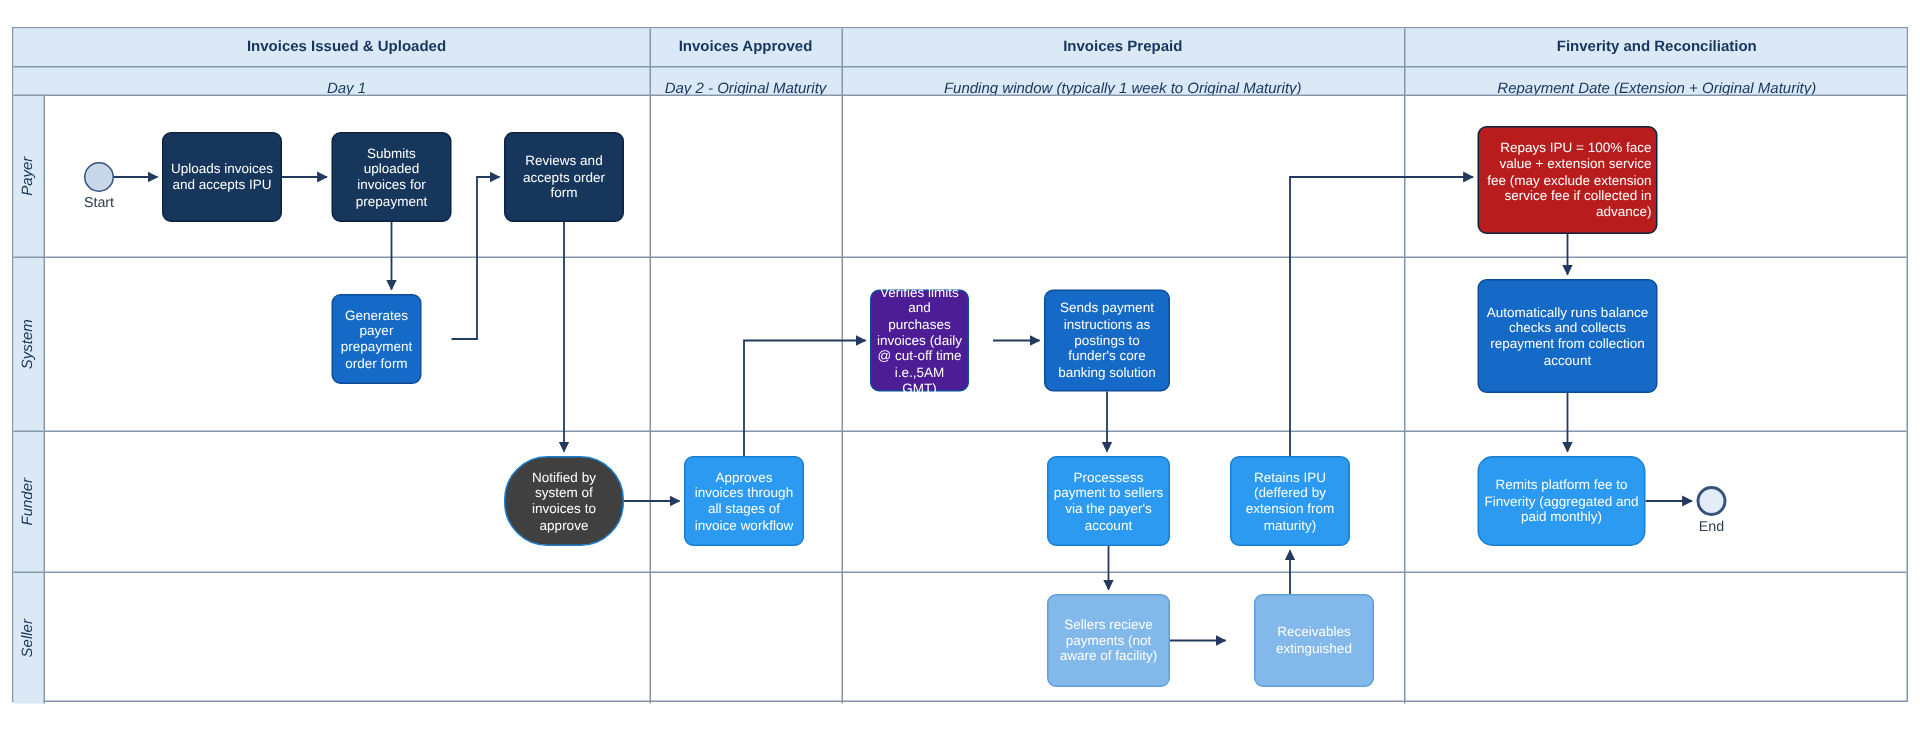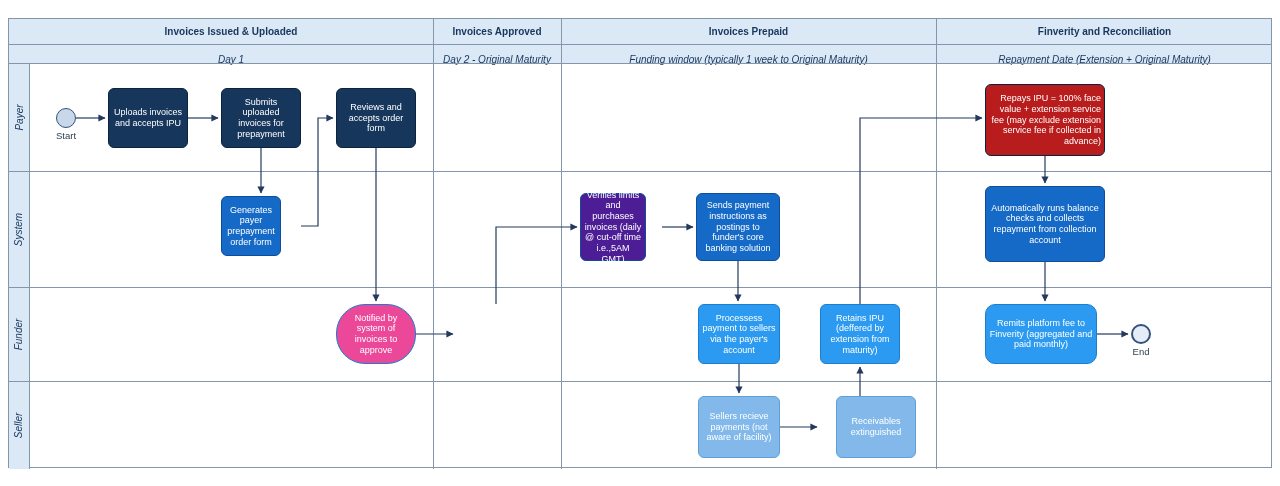--- a/index.html
+++ b/index.html
@@ -89,21 +89,22 @@
       <polyline points="1097,334 1128,334" fill="none" stroke="#24395e" stroke-width="1.2" marker-end="url(#arrowhead)"></polyline>
     </svg>
 
   <div id="nodes-layer">
       <div class="circle" style="left: 56px; top: 108px; width: 20px; height: 20px; background: rgb(200, 215, 234); border: 1.5px solid rgb(53, 81, 124);"></div>
       <div class="circle-label" style="left: 36px; top: 130px;">Start</div>
       <div class="node" style="left: 108px; top: 88px; width: 80px; height: 60px; background: rgb(22, 54, 92); border-color: rgb(12, 35, 64);">Uploads invoices and accepts IPU</div>
       <div class="node" style="left: 221px; top: 88px; width: 80px; height: 60px; background: rgb(22, 54, 92); border-color: rgb(12, 35, 64);">Submits uploaded invoices for prepayment</div>
       <div class="node" style="left: 336px; top: 88px; width: 80px; height: 60px; background: rgb(22, 54, 92); border-color: rgb(12, 35, 64);">Reviews and accepts order form</div>
       <div class="node" style="left: 221px; top: 196px; width: 60px; height: 60px; background: rgb(21, 105, 199); border-color: rgb(14, 77, 151);">Generates payer prepayment order form</div>
-      <div class="node" style="left: 336px; top: 304px; width: 80px; height: 60px; background: #ec4899; border-color: rgb(27, 127, 208); border-radius: 29px;">Notified by system of invoices to approve</div>
+      <div class="node" style="left: 336px; top: 304px; width: 80px; height: 60px; background: #404040; border-color: rgb(27, 127, 208); border-radius: 29px;">Notified by system of invoices to approve</div>
+      <div class="node" style="left: 456px; top: 304px; width: 80px; height: 60px; background: rgb(43, 154, 240); border-color: rgb(27, 127, 208);">Approves invoices through all stages of invoice workflow</div>
       <div class="node" style="left: 580px; top: 193px; width: 66px; height: 68px; background: #4c1d95; border-color: rgb(14, 77, 151);">Verifies limits and purchases invoices (daily @ cut-off time i.e.,5AM GMT)</div>
       <div class="node" style="left: 696px; top: 193px; width: 84px; height: 68px; background: rgb(21, 105, 199); border-color: rgb(14, 77, 151);">Sends payment instructions as postings to funder's core banking solution</div>
       <div class="node" style="left: 698px; top: 304px; width: 82px; height: 60px; background: rgb(43, 154, 240); border-color: rgb(27, 127, 208);">Processess payment to sellers via the payer's account</div>
       <div class="node" style="left: 820px; top: 304px; width: 80px; height: 60px; background: rgb(43, 154, 240); border-color: rgb(27, 127, 208);">Retains IPU (deffered by extension from maturity)</div>
       <div class="node" style="left: 698px; top: 396px; width: 82px; height: 62px; background: rgb(130, 185, 234); border-color: rgb(94, 159, 216);">Sellers recieve payments (not aware of facility)</div>
       <div class="node" style="left: 820px; top: 396px; width: 80px; height: 62px; background: rgb(130, 185, 234); border-color: rgb(94, 159, 216); margin-left: 16px;">Receivables extinguished</div>
       <div class="node" style="left: 985px; top: 84px; width: 120px; height: 72px; background: #b91c1c; border-color: rgb(12, 35, 64); text-align: right;">Repays IPU = 100% face value + extension service fee (may exclude extension service fee if collected in advance)</div>
       <div class="node" style="left: 985px; top: 186px; width: 120px; height: 76px; background: rgb(21, 105, 199); border-color: rgb(14, 77, 151);">Automatically runs balance checks and collects repayment from collection account</div>
       <div class="node" style="left: 985px; top: 304px; width: 112px; height: 60px; background: rgb(43, 154, 240); border-color: rgb(27, 127, 208); border-radius: 10px;">Remits platform fee to Finverity (aggregated and paid monthly)</div>
       <div class="circle" style="left: 1131px; top: 324px; width: 20px; height: 20px; background: rgb(227, 236, 247); border: 2px solid rgb(53, 81, 124);"></div>

